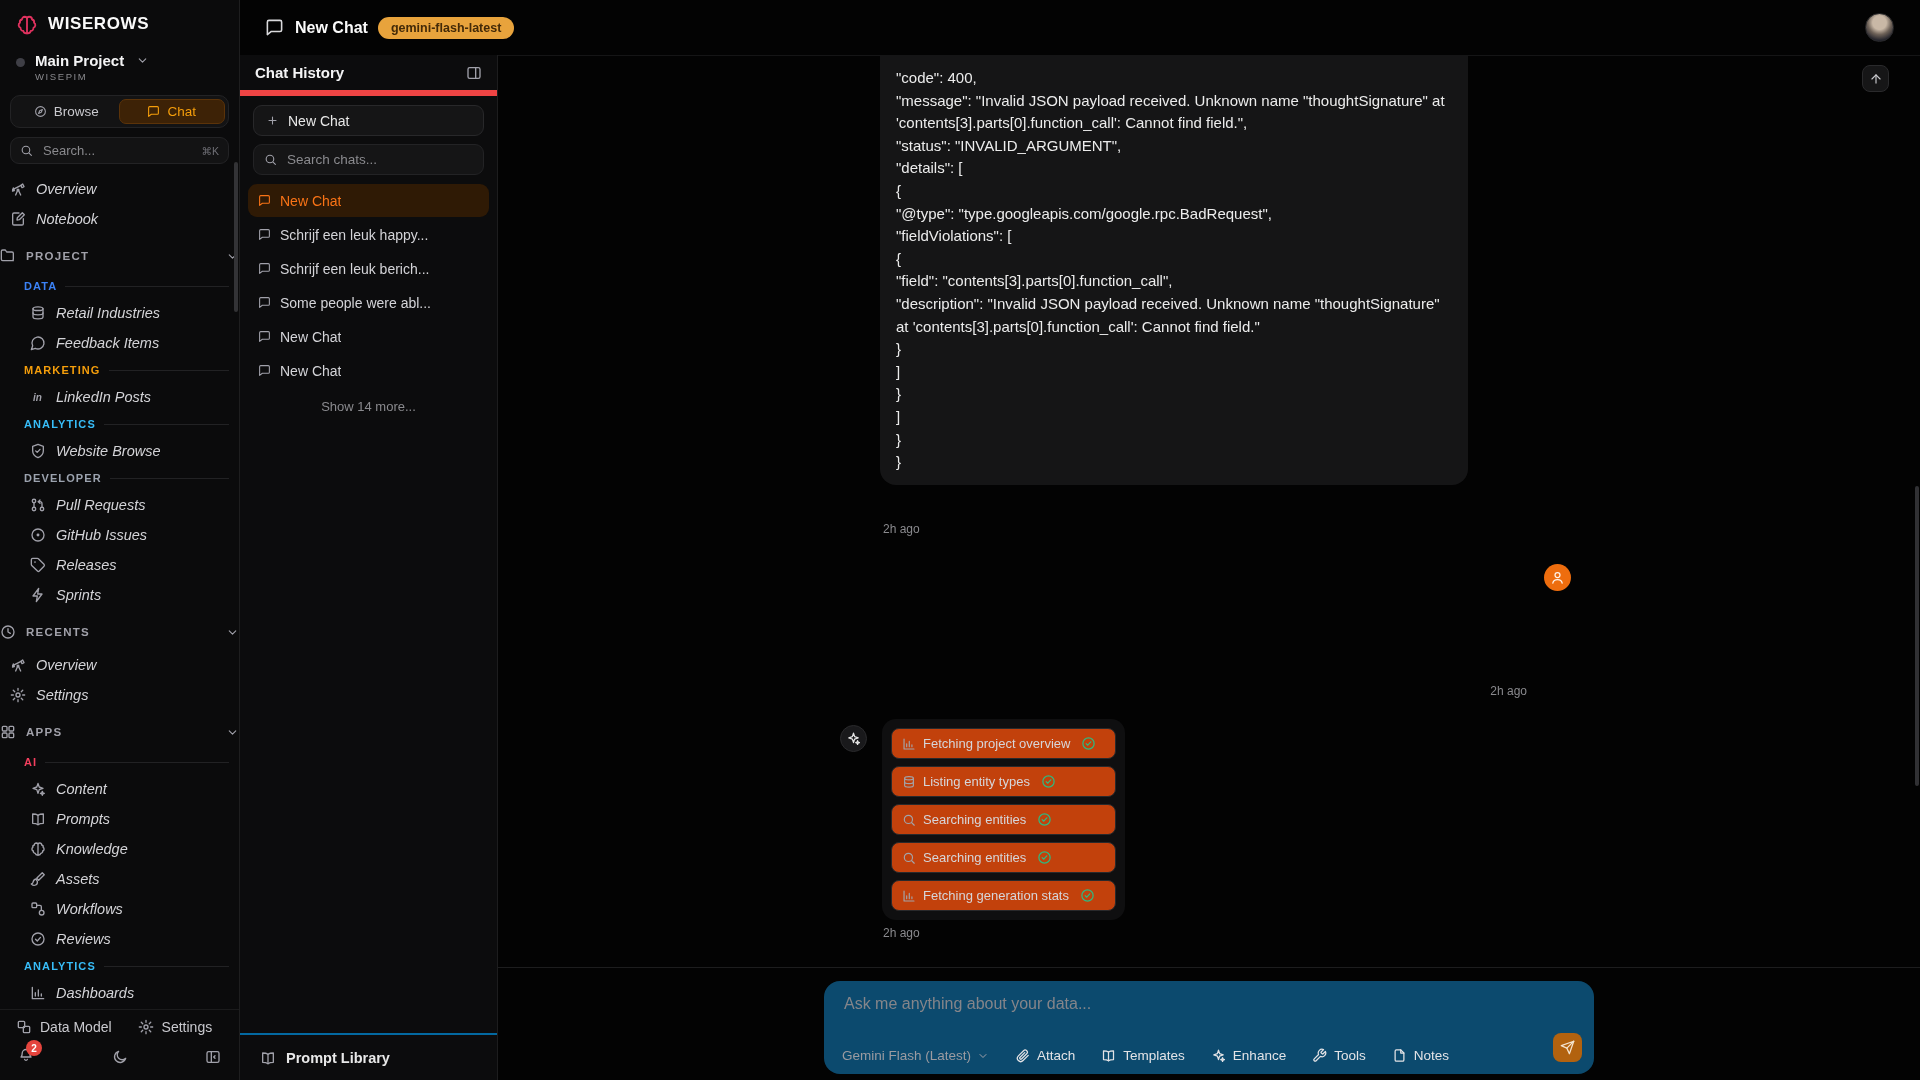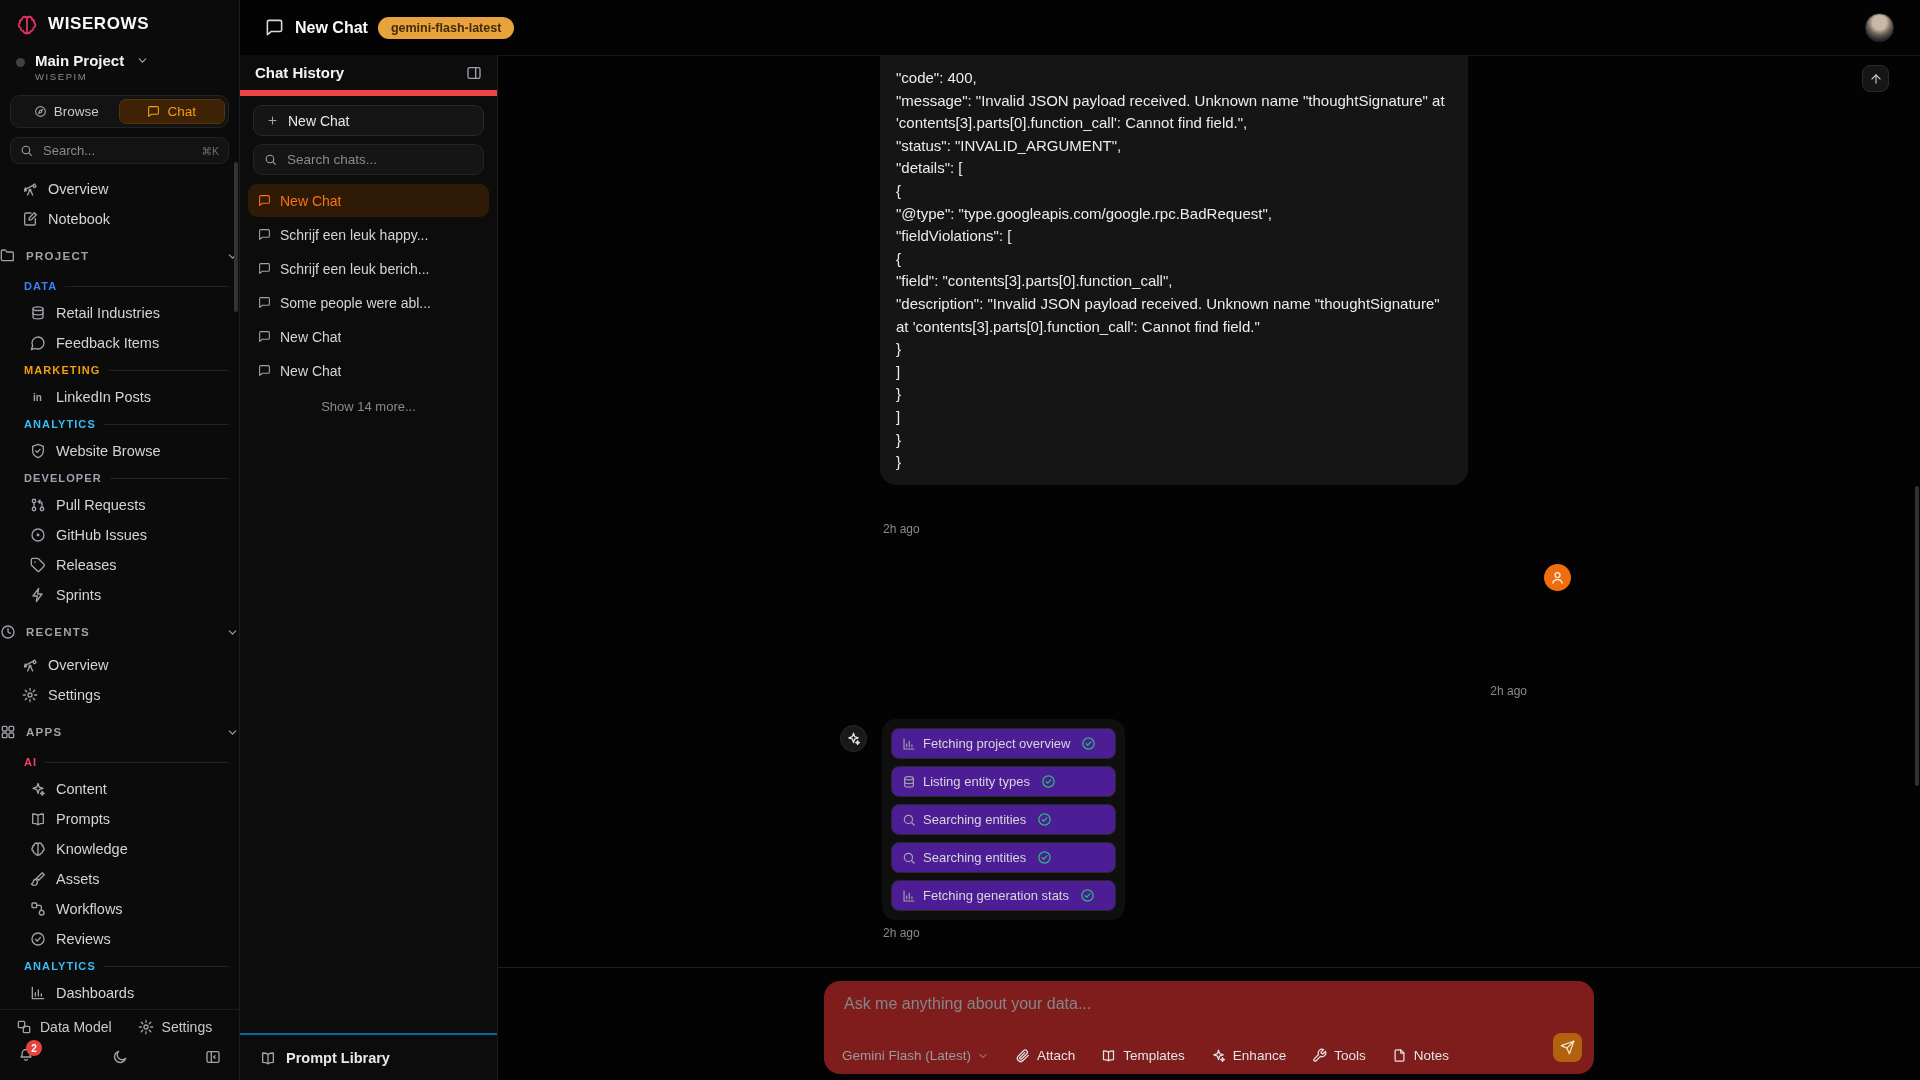--- a/index.html
+++ b/index.html
@@ -16,21 +16,21 @@
   .proj-name { font-size:15px; font-weight:600; color:#F4F4F5; display:flex; align-items:center; gap:12px; }
   .proj-code { font-size:9.5px; letter-spacing:1.6px; color:#8A8A8E; margin-top:2px; }
   .mode-toggle { margin:5px 10px; display:flex; background:#131314; border:1px solid #232325; border-radius:10px; padding:3px; }
   .mode-btn { flex:1; height:25px; display:flex; align-items:center; justify-content:center; gap:7px; font-size:13.5px; color:#C9C9CE; border-radius:7px; cursor:pointer; }
   .mode-btn.active { background:#3D2206; color:#F59E0B; border:1px solid #5B3309; }
   .side-search { margin:4px 10px 8px; height:27px; display:flex; align-items:center; gap:8px; background:#131314; border:1px solid #232325; border-radius:9px; padding:0 9px; }
   .side-search input { flex:1; background:transparent; border:none; outline:none; color:#D4D4D8; font-size:13px; font-family:inherit; min-width:0; }
   .side-search input::placeholder { color:#8A8A8E; }
   .kbd { font-size:10.5px; color:#6F6F76; }
   .nav { flex:1; overflow:hidden; padding-top:2px; }
-  .nav-item { display:flex; align-items:center; gap:10px; height:30px; padding:0 22px; font-size:14.5px; color:#D4D4D8; cursor:pointer; }
+  .nav-item { display:flex; align-items:center; gap:10px; height:30px; padding:0 10px; font-size:14.5px; color:#D4D4D8; cursor:pointer;font-style:italic; }
   .nav-item.ind { padding-left:30px; }
   .nav-hdr { display:flex; align-items:center; gap:10px; height:36px; margin-top:4px; padding:0 0; font-size:11.5px; font-weight:700; letter-spacing:1.3px; color:#A1A1AA; }
   .nav-hdr .chev { margin-left:auto; }
   .group-label { display:flex; align-items:center; gap:8px; height:24px; padding-left:24px; font-size:11px; font-weight:700; letter-spacing:1.1px; }
   .group-label .gline { flex:1; height:1px; background:#222224; margin-right:10px; }
   .ic { display:inline-flex; width:16px; height:16px; flex-shrink:0; color:#A1A1AA; }
   .ic svg { width:100%; height:100%; }
   .ic.big { width:22px; height:22px; }
   .ic.sm { width:13px; height:13px; }
   .side-scrollthumb { position:absolute; right:1px; top:162px; width:4px; height:150px; background:#333336; border-radius:2px; }
@@ -70,25 +70,25 @@
   .main { flex:1; position:relative; background:#030303; border-top:1px solid #151516; min-width:0; }
   .code-block { position:absolute; left:382px; top:0; width:588px; height:429px; background:#151516; border-radius:0 0 16px 16px; padding:11px 16px; font-size:15px; line-height:22.6px; color:#ECECEC; overflow:hidden; }
   .time { position:absolute; font-size:12px; color:#8A8A8E; }
   .bubble { position:absolute; left:440px; top:506px; width:589px; background:#EE6D0E; border-radius:22px; padding:17px 20px; font-size:15.5px; line-height:25px; color:#FDF3EA; }
   .mini-avatar { position:absolute; width:27px; height:27px; border-radius:50%; display:flex; align-items:center; justify-content:center; }
   .user-avatar { left:1046px; top:508px; background:#EE6D0E; color:#FFF4EA; }
   .ai-avatar { left:342px; top:669px; background:#19191B; border:1px solid #2A2A2C; color:#E5E5E5; }
   .mini-avatar .ic { width:15px; height:15px; color:inherit; }
   .time-user { left:440px; top:628px; width:589px; text-align:right; }
   .tools-card { position:absolute; left:384px; top:663px; width:243px; background:#0F0F10; border-radius:14px; padding:9px; display:flex; flex-direction:column; gap:7px; }
-  .tool-pill { height:31px; display:flex; align-items:center; gap:7px; padding:0 10px; background:#4c1d95; border:1px solid #29292B; border-radius:8px; font-size:13px; color:#D6D6DA; }
+  .tool-pill { height:31px; display:flex; align-items:center; gap:7px; padding:0 10px; background:#c2410c; border:1px solid #29292B; border-radius:8px; font-size:13px; color:#D6D6DA; }
   .tool-pill .ic { width:14px; height:14px; color:#A3A3A8; }
   .tool-pill .ic.ok { width:15px; height:15px; color:#2FB980; margin-left:4px; }
   .composer-divider { position:absolute; left:0; right:0; top:911px; height:1px; background:#1D1D1E; }
-  .composer { position:absolute; left:326px; top:925px; width:770px; height:93px; background:#7f1d1d; border-radius:16px; }
+  .composer { position:absolute; left:326px; top:925px; width:770px; height:93px; background:#0c4a6e; border-radius:16px; }
   .composer input { position:absolute; left:18px; top:13px; right:50px; background:transparent; border:none; outline:none; font-size:16px; color:#E5E5E5; font-family:inherit; }
   .composer input::placeholder { color:#85858A; }
   .composer-row { position:absolute; left:18px; bottom:11px; display:flex; align-items:center; gap:26px;text-align:right; }
   .model-select { display:flex; align-items:center; gap:6px; font-size:13.5px; color:#9B9BA1; cursor:pointer; }
   .comp-action { display:flex; align-items:center; gap:7px; font-size:13.5px; color:#E3E3E6; cursor:pointer; }
   .comp-action .ic { width:15px; height:15px; color:#E3E3E6; }
   .send-btn { position:absolute; right:12px; bottom:12px; width:29px; height:29px; border-radius:8px; background:#B2620F; display:flex; align-items:center; justify-content:center; cursor:pointer; }
   .send-btn .ic { width:15px; height:15px; color:#F3E3CE; }
   .scroll-top { position:absolute; left:1364px; top:9px; width:27px; height:27px; background:#161617; border:1px solid #2A2A2C; border-radius:8px; display:flex; align-items:center; justify-content:center; cursor:pointer; }
   .scroll-top .ic { width:14px; height:14px; color:#C9C9CE; }

